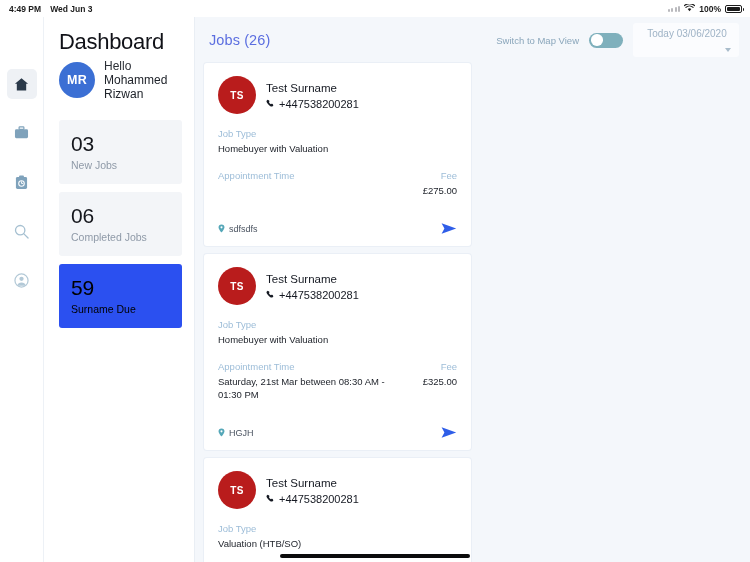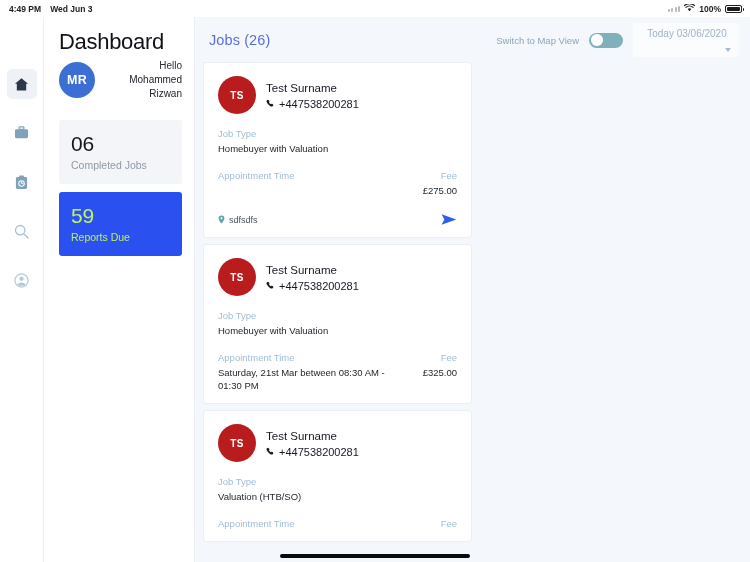--- a/index.html
+++ b/index.html
@@ -61,33 +61,33 @@
     font-size: 22px; font-weight: 400; color: #111218;
     letter-spacing: -0.3px; margin-bottom: 4px;
   }
   .hello-row { display: flex; align-items: center; gap: 9px; margin-bottom: 19px; }
   .avatar-mr {
     width: 36px; height: 36px; flex: 0 0 36px; border-radius: 50%;
     background: #3b6fd4; color: #fff;
     display: flex; align-items: center; justify-content: center;
     font-size: 12.5px; font-weight: 600; letter-spacing: 0.3px;
   }
-  .hello-text { font-size: 10px; line-height: 14px; color: #20242b; text-align: right; }
+  .hello-text { font-size: 12px; line-height: 14px; color: #20242b; }
   .hello-text .greet { color: #2b2f36; }
   .hello-text .uname { font-weight: 400; }
 
   .stat-card {
     background: #f3f5f8; border-radius: 3px;
     padding: 11px 12px 12px 12px; margin-bottom: 8px;
     height: 64px;
   }
   .stat-card.accent { background: #2b50f0; }
   .stat-num { font-size: 21px; font-weight: 400; color: #14161c; line-height: 26px; letter-spacing: -0.2px; }
   .stat-lbl { font-size: 10.5px; color: #8f9aa8; margin-top: 2px; }
-  .stat-card.accent .stat-num, .stat-card.accent .stat-lbl { color: #bef264; }
+  .stat-card.accent .stat-num, .stat-card.accent .stat-lbl { color: #000000; }
 
   
   .content {
     flex: 1 1 auto; min-width: 0;
     background: #f4f7fb;
     padding: 0 9px 0 9px;
     position: relative;
     overflow: hidden;
   }
   .content-head {
@@ -139,21 +139,21 @@
   .cust-name { font-size: 11.5px; color: #151922; font-weight: 400; line-height: 15px; }
   .cust-phone { font-size: 11px; color: #151922; display: flex; align-items: center; gap: 4px; margin-top: 2px; }
   .cust-phone svg { display: block; flex: 0 0 9px; }
 
   .field-label { font-size: 9.5px; color: #9dbdd8; line-height: 13px; }
   .field-value { font-size: 9.5px; color: #1c2028; line-height: 13px; margin-top: 2px; }
   .block-jobtype { margin-bottom: 14px; }
   .appt-row { display: flex; gap: 8px; }
   .appt-col { flex: 1 1 auto; min-width: 0; }
   .fee-col { flex: 0 0 56px; text-align: right; }
-  .card-foot { display: flex; align-items: center; margin-top: 16px; }
+  .card-foot { display: flex; align-items: center; margin-top: 25px; }
   .loc { display: flex; align-items: center; gap: 4px; font-size: 9px; color: #4a5360; min-width: 0; }
   .loc svg { display: block; flex: 0 0 7px; }
   .send { margin-left: auto; }
   .send svg { display: block; }
 
   .home-indicator {
     position: absolute; left: 50%; transform: translateX(-50%);
     bottom: 4px; width: 190px; height: 4px; border-radius: 3px;
     background: #0b0b0c;
   }
@@ -241,26 +241,30 @@
 
       <div class="hello-row">
         <div class="avatar-mr">MR</div>
         <div class="hello-text">
           <div class="greet">Hello</div>
           <div class="uname">Mohammed Rizwan</div>
         </div>
       </div>
 
       <div class="stat-card">
+        <div class="stat-num">03</div>
+        <div class="stat-lbl">New Jobs</div>
+      </div>
+      <div class="stat-card">
         <div class="stat-num">06</div>
         <div class="stat-lbl">Completed Jobs</div>
       </div>
       <div class="stat-card accent">
         <div class="stat-num">59</div>
-        <div class="stat-lbl">Reports Due</div>
+        <div class="stat-lbl">Surname Due</div>
       </div>
     </div>
 
     <div class="content">
       <div class="content-head">
         <div class="jobs-title">Jobs (26)</div>
         <div class="head-right">
           <span class="map-label">Switch to Map View</span>
           <div class="toggle">
               <span class="knob"></span>
@@ -342,20 +346,36 @@
           <div class="appt-row">
             <div class="appt-col">
               <div class="field-label">Appointment Time</div>
               <div class="field-value">Saturday, 21st Mar between 08:30 AM - 01:30 PM</div>
             </div>
             <div class="fee-col">
               <div class="field-label">Fee</div>
               <div class="field-value">£325.00</div>
             </div>
           </div>
+          <div class="card-foot">
+            <div class="loc">
+              <span>
+                  <svg width="7" height="9" viewBox="0 0 8 10">
+                    <path d="M4 0.3 a3.4 3.4 0 0 0-3.4 3.4 C0.6 6.2 4 9.7 4 9.7 S7.4 6.2 7.4 3.7 A3.4 3.4 0 0 0 4 0.3 Z" fill="#55a7b8"></path>
+                    <circle cx="4" cy="3.7" r="1.2" fill="#ffffff"></circle>
+                  </svg>
+                </span>
+              <span>HGJH</span>
+            </div>
+            <div class="send">
+              <span><svg width="16" height="13" viewBox="0 0 16 13">
+                    <path d="M0.6 1.2 L15.2 6.5 L0.6 11.8 L3.4 6.5 Z" fill="#2f5ee8"></path>
+                  </svg></span>
+            </div>
+          </div>
         </div>
 
         <div class="card">
           <div class="card-head">
             <div class="avatar-ts">TS</div>
             <div class="cust">
               <div class="cust-name">Test Surname</div>
               <div class="cust-phone">
                 <span>
                     <svg width="9" height="9" viewBox="0 0 10 10">

